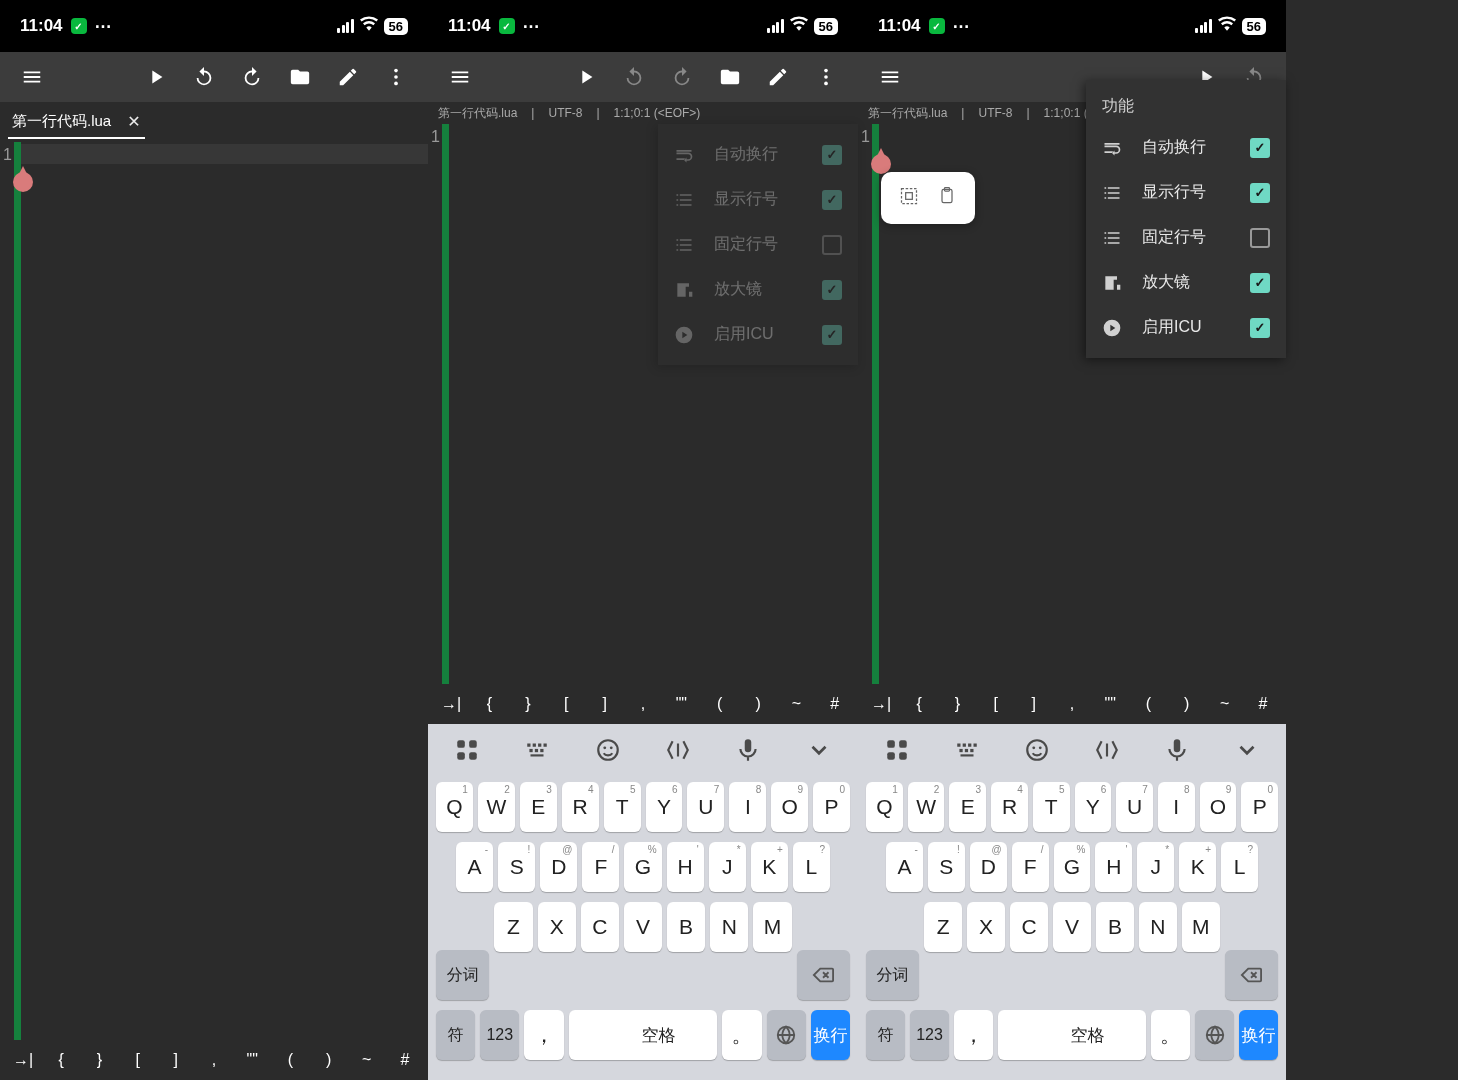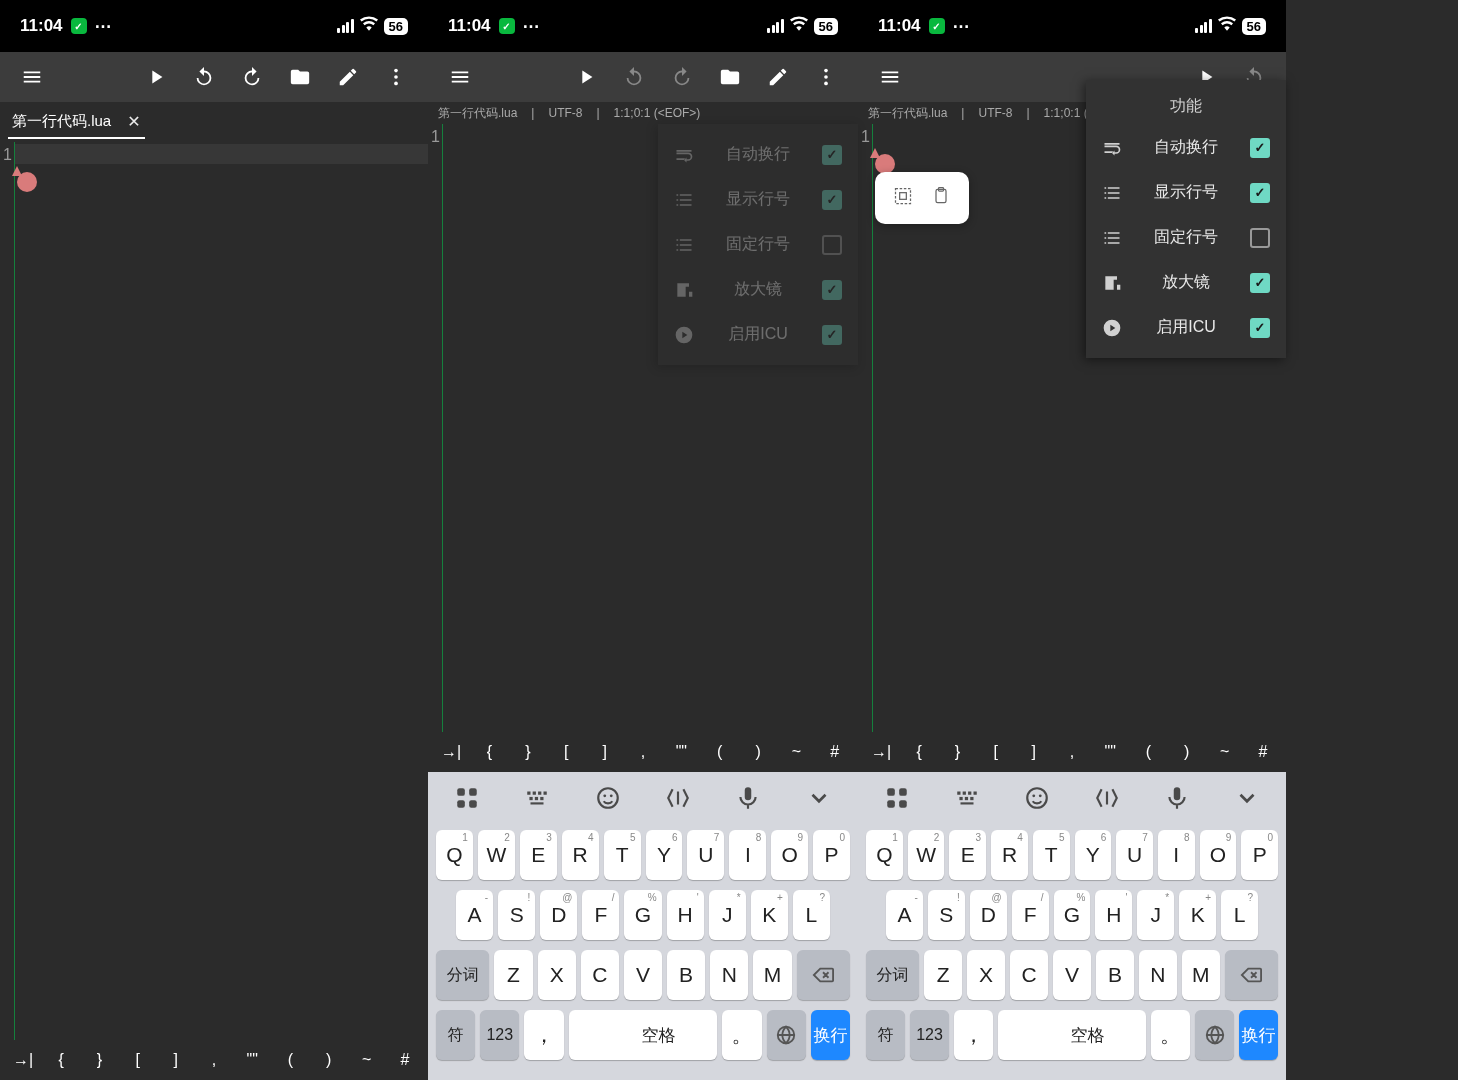--- a/index.html
+++ b/index.html
@@ -102,22 +102,21 @@
   width: 14px;
   padding-top: 4px;
   color: #999;
   font-size: 16px;
   text-align: right;
 }
 .lineno { padding-right: 2px; }
 .editarea {
   flex: 1;
   position: relative;
-  border-left: 1px solid #15803d;
-  text-align: center;
+  border-left: 7px solid #15803d;
 }
 .cursorhl {
   position: absolute;
   left: 0; top: 2px;
   width: 100%;
   height: 20px;
   background: rgba(255,255,255,0.06);
 }
 .teardrop {
   position: absolute;
@@ -231,21 +230,21 @@
   flex-direction: column;
   align-items: center;
   justify-content: center;
   box-shadow: 0 1px 1px rgba(0,0,0,0.25);
   position: relative;
   font-size: 21px;
   color: #222;
 }
 .key .sup { position: absolute; top: 2px; right: 5px; font-size: 10px; color: #888; }
 .key.fn { background: #b8bcc4; font-size: 16px; }
-.key.wide { flex: 1.4; }
+.key.wide { flex: 1.4; margin-top: 48px; }
 .key.space { flex: 3; font-size: 17px; padding-left: 31px; }
 .key.enter { background: #1e88ff; color: #fff; font-size: 17px; }
 .key svg { width: 22px; height: 22px; fill: #555; }
 </style>
 </head>
 <body>
 
 <div class="screen s1">
   <div class="statusbar">
     <div class="left">

